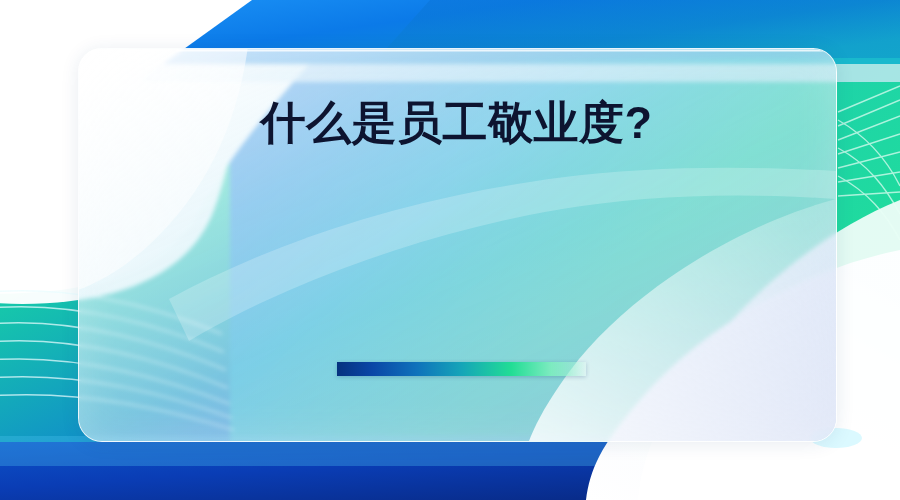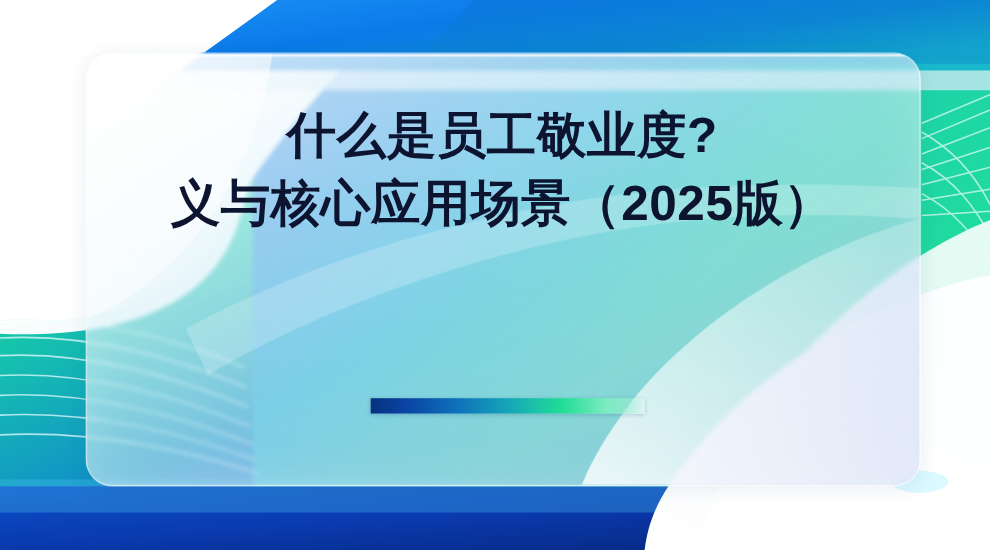--- a/index.html
+++ b/index.html
@@ -252,18 +252,17 @@
 
       <path d="M757,150 C660,176 560,238 500,310
                C470,348 456,376 450,392 L757,392 Z" fill="url(#gSwooshLow)" opacity="0.90"></path>
 
       <path d="M0,1.5 L757,1.5" stroke="#ffffff" stroke-width="2" opacity="0.8"></path>
     </svg>
   </div>
 
   <div class="title-block">
     <div class="title-line">什么是员工敬业度?</div>
-    <div class="title-line">义与核心应用场景（2025版）</div>
   </div>
 
   <div class="accent-bar"></div>
 
 </div>
 
 </body></html>

